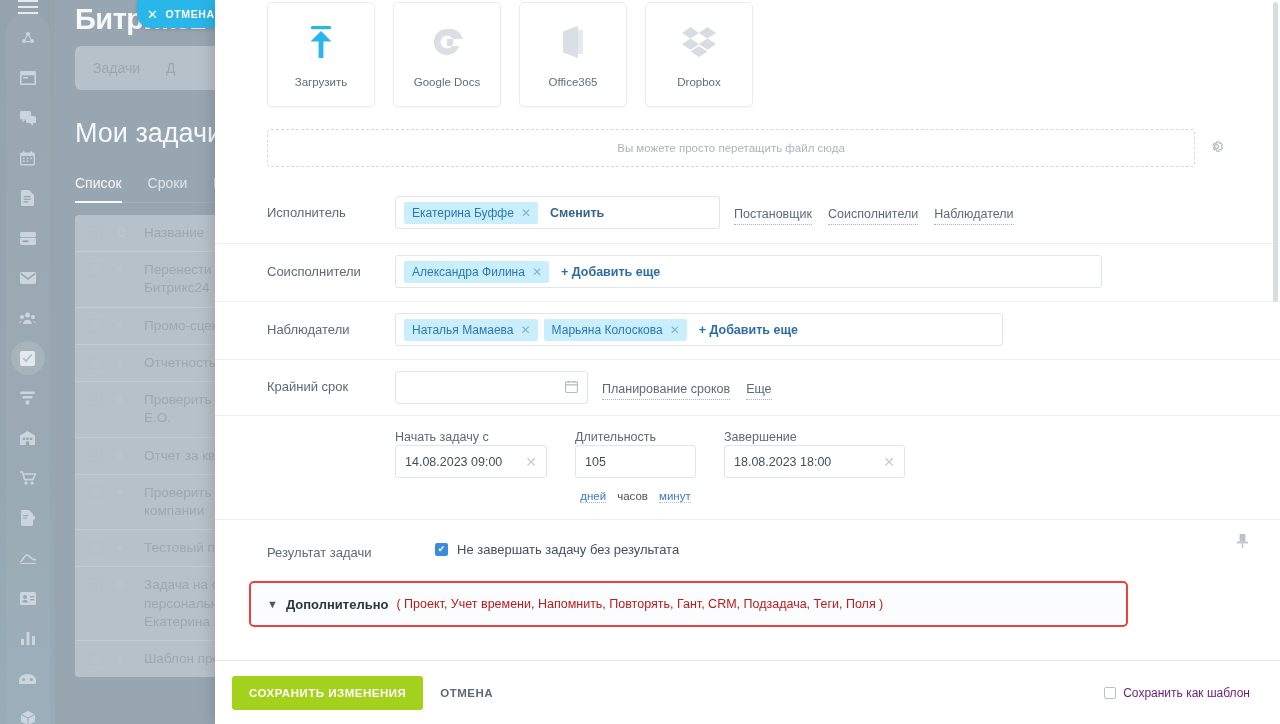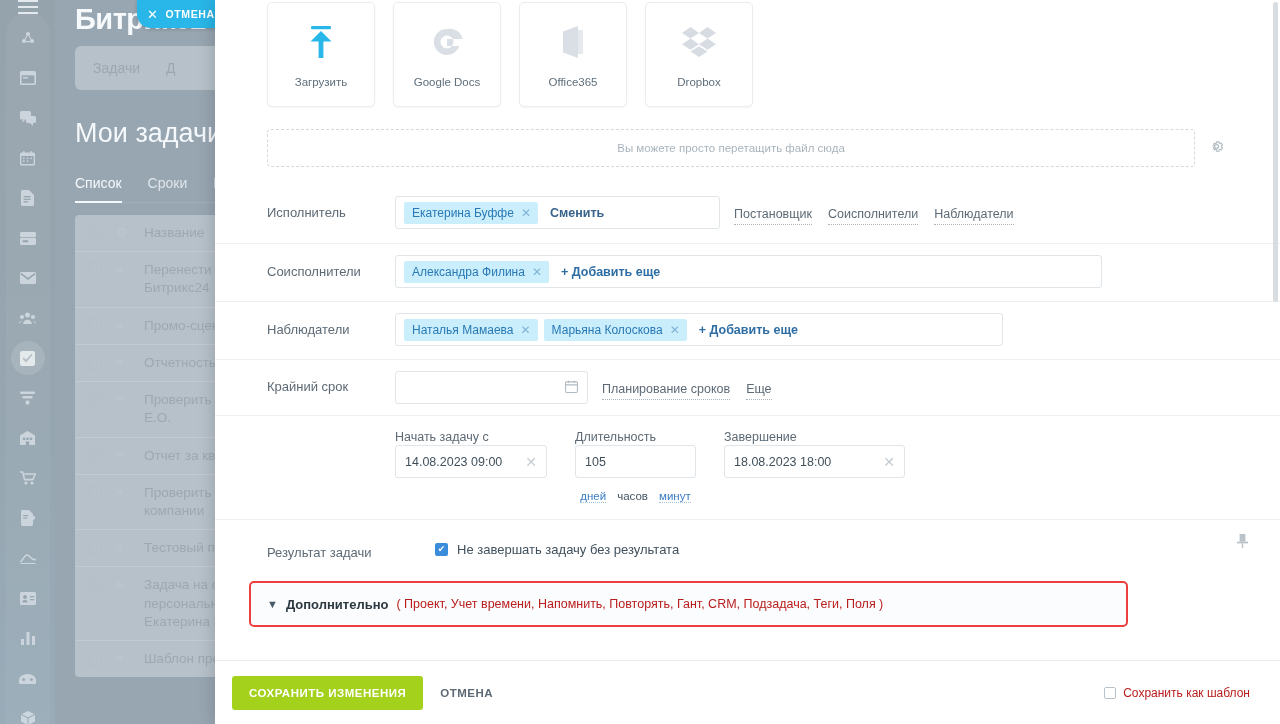--- a/index.html
+++ b/index.html
@@ -236,21 +236,21 @@
     background:#a4d11b; color:#fff; font-size: 11.5px; font-weight: bold;
     letter-spacing: .5px; padding: 11px 17px; border-radius: 3px; border: none;
     font-family: inherit;
   }
   .btn-cancel {
     margin-left: 17px; font-size: 11.5px; font-weight: bold; letter-spacing:.5px;
     color:#5d6a75; background:none; border:none; font-family: inherit;
   }
   .tmpl {
     margin-left: auto; display:flex; align-items:center; gap:7px;
-    font-size: 12px; color:#b91c1c;
+    font-size: 12px; color:#701a75;
   }
   .tmpl .box { width: 12px; height:12px; border:1px solid #b9c2c9; border-radius:2px; }
   .scrollbar {
     position:absolute; right: 2px; top: 2px; width: 5px; height: 300px;
     background:#d7dde1; border-radius: 3px;
   }
 </style>
 </head>
 <body>
 

